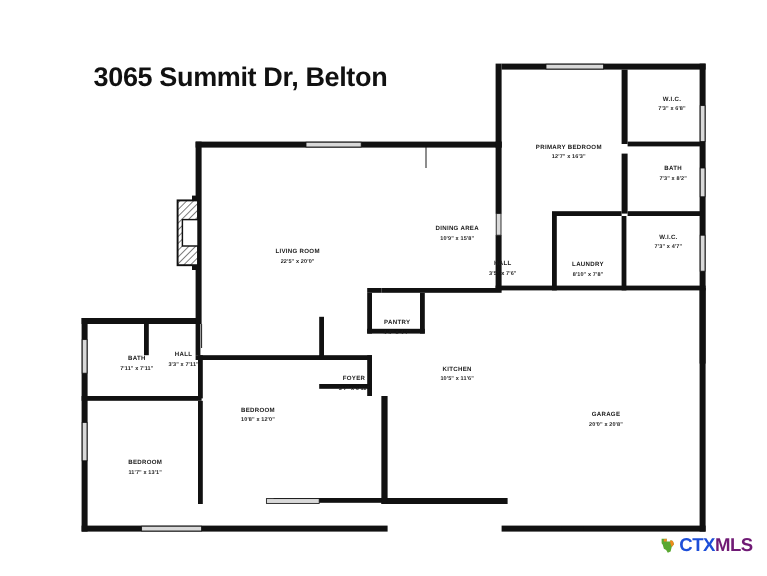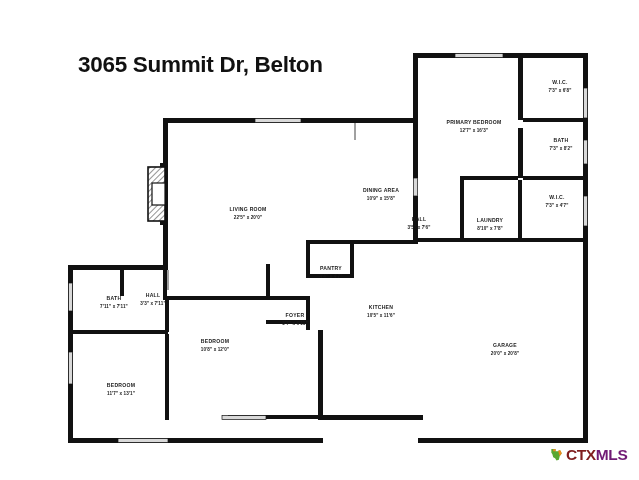--- a/index.html
+++ b/index.html
@@ -63,21 +63,21 @@
     width: 15px;
     height: 15px;
     display: block;
   }
   #logo .wordmark {
     font-size: 15.5px;
     font-weight: 700;
     letter-spacing: -0.4px;
     line-height: 1;
   }
-  #logo .ctx { color: #7f1d1d; }
+  #logo .ctx { color: #1d4ed8; }
   #logo .mls { color: #701a75; }
 </style>
 </head>
 <body>
 
 <div id="page">
 
   <div id="title">3065 Summit Dr, Belton</div>
 
   <svg id="plan" viewBox="0 0 639 480" xmlns="http://www.w3.org/2000/svg">

